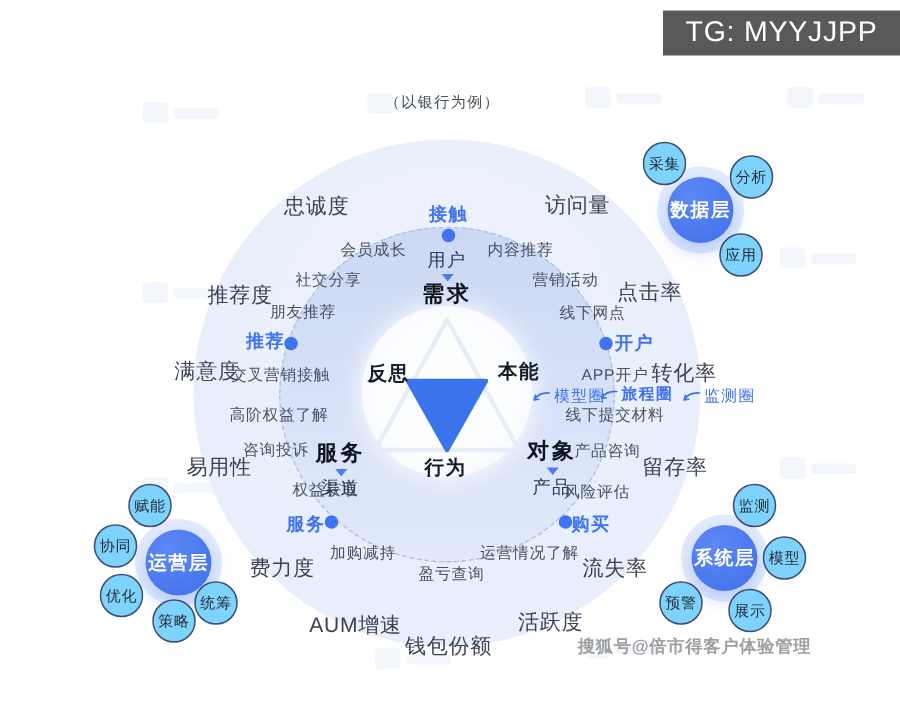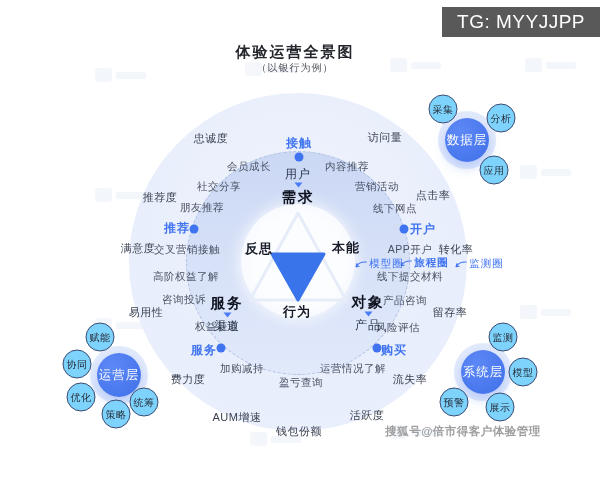--- a/index.html
+++ b/index.html
@@ -25,36 +25,36 @@
   .ring-mid{left:298px;top:263px;width:224px;height:224px;
       background:linear-gradient(180deg,#cbd8f4 0%,#d8e2f8 55%,#e1e9fb 100%);
       border:1px dashed #aebfe4;box-sizing:border-box;}
   .ring-inner{left:298px;top:261px;width:114px;height:114px;
       background:radial-gradient(circle,#fcfdff 55%,#f1f5fc 100%);
       box-shadow:0 0 16px rgba(255,255,255,.95);}
 
   .tri-svg{position:absolute;left:298px;top:258px;transform:translate(-50%,-50%);}
 
   .core-label{font-size:13px;font-weight:bold;color:#171c28;letter-spacing:1px;}
-  .metric{font-size:11px;color:#3b4252;letter-spacing:.5px;}
+  .metric{font-size:14px;color:#3b4252;letter-spacing:.5px;}
   .jstep{font-size:10.5px;color:#495163;letter-spacing:.5px;}
   .jnode{font-size:12px;font-weight:bold;color:#3f73f0;letter-spacing:1px;}
   .jdot{width:9px;height:9px;border-radius:50%;background:#3f73f0;}
 
   .axis{display:flex;flex-direction:column;align-items:center;gap:2px;}
   .axis .big{font-size:14.5px;font-weight:bold;color:#0e1320;letter-spacing:2px;line-height:1.05;}
   .axis .small{font-size:12px;color:#2b374f;letter-spacing:1px;line-height:1.05;}
   .axis .arr{width:0;height:0;border-left:4px solid transparent;border-right:4px solid transparent;
              border-top:5px solid #4a7cf7;}
 
   .legend-item{display:flex;align-items:center;gap:2px;font-size:10.5px;color:#3f73f0;letter-spacing:1px;}
 
   .hub{width:44px;height:44px;border-radius:50%;display:flex;align-items:center;justify-content:center;
        background:radial-gradient(circle at 35% 30%,#5d88f6,#3f6fe9);color:#fff;font-size:12.5px;
-       font-weight:normal;letter-spacing:1px;
+       font-weight:bold;letter-spacing:1px;
        box-shadow:0 0 0 7px rgba(150,180,245,.28),0 5px 12px rgba(74,122,242,.35);}
   .sat{width:27px;height:27px;border-radius:50%;display:flex;align-items:center;justify-content:center;
        background:#7dd3fc;border:1.3px solid #3e4c72;color:#272c38;font-size:10px;letter-spacing:.5px;}
 
   
   .site-bar{position:absolute;left:0;top:444px;width:218px;height:36px;background:#595959;
             color:#fff;display:flex;align-items:center;justify-content:center;font-size:17px;}
   .credit{top:431px;left:463px;font-size:11.5px;font-weight:bold;color:#8f8f8f;opacity:.85;letter-spacing:.5px;}
 </style>
 </head>
@@ -102,21 +102,20 @@
       <div class="wm-tile" style="left: 390px; top: 425px;">
         <span class="wm-sq"></span>
         <span class="wm-bar"></span>
       </div>
       <div class="wm-tile" style="left: 340px; top: 120px;">
         <span class="wm-sq"></span>
         <span class="wm-bar"></span>
       </div>
     </div>
 
-  <div class="abs title-main">体验运营全景图</div>
   <div class="abs title-sub">（以银行为例）</div>
 
   <div class="tg-badge">TG: MYYJJPP</div>
 
   <div class="ring ring-outer"></div>
   <div class="ring ring-mid"></div>
   <div class="ring ring-inner"></div>
 
   <svg class="tri-svg" width="104" height="96" viewBox="0 0 104 96">
     <polygon points="52,3 4,90 100,90" fill="none" stroke="#e7edf8" stroke-width="3" stroke-linejoin="round"></polygon>

